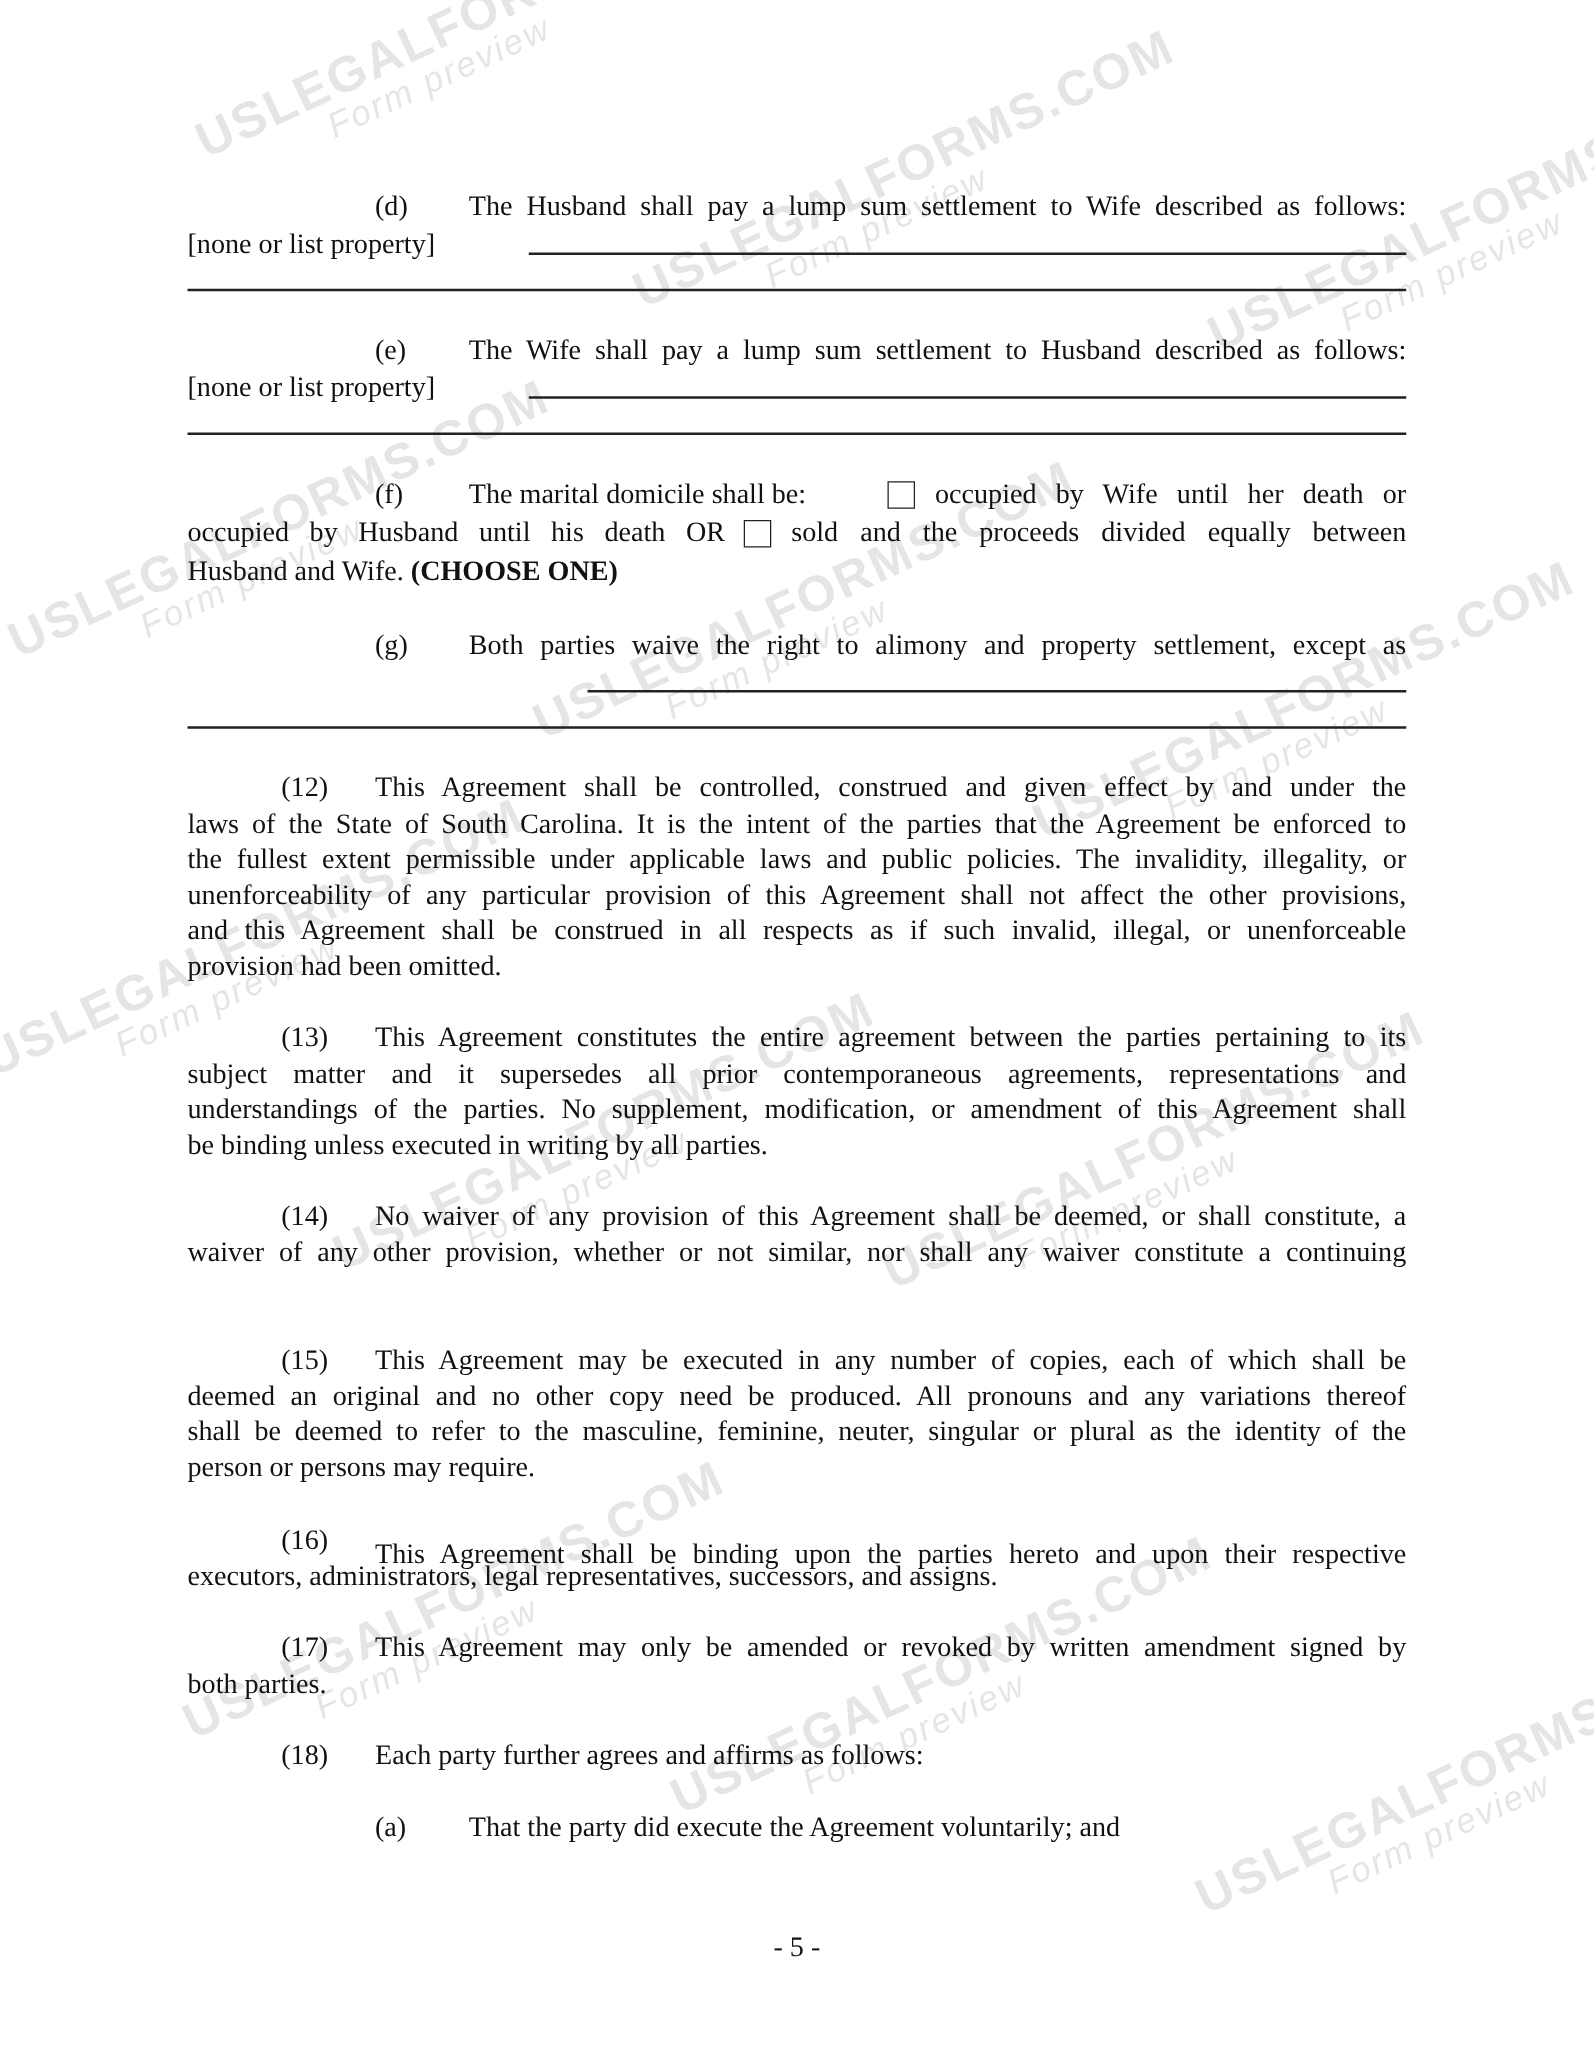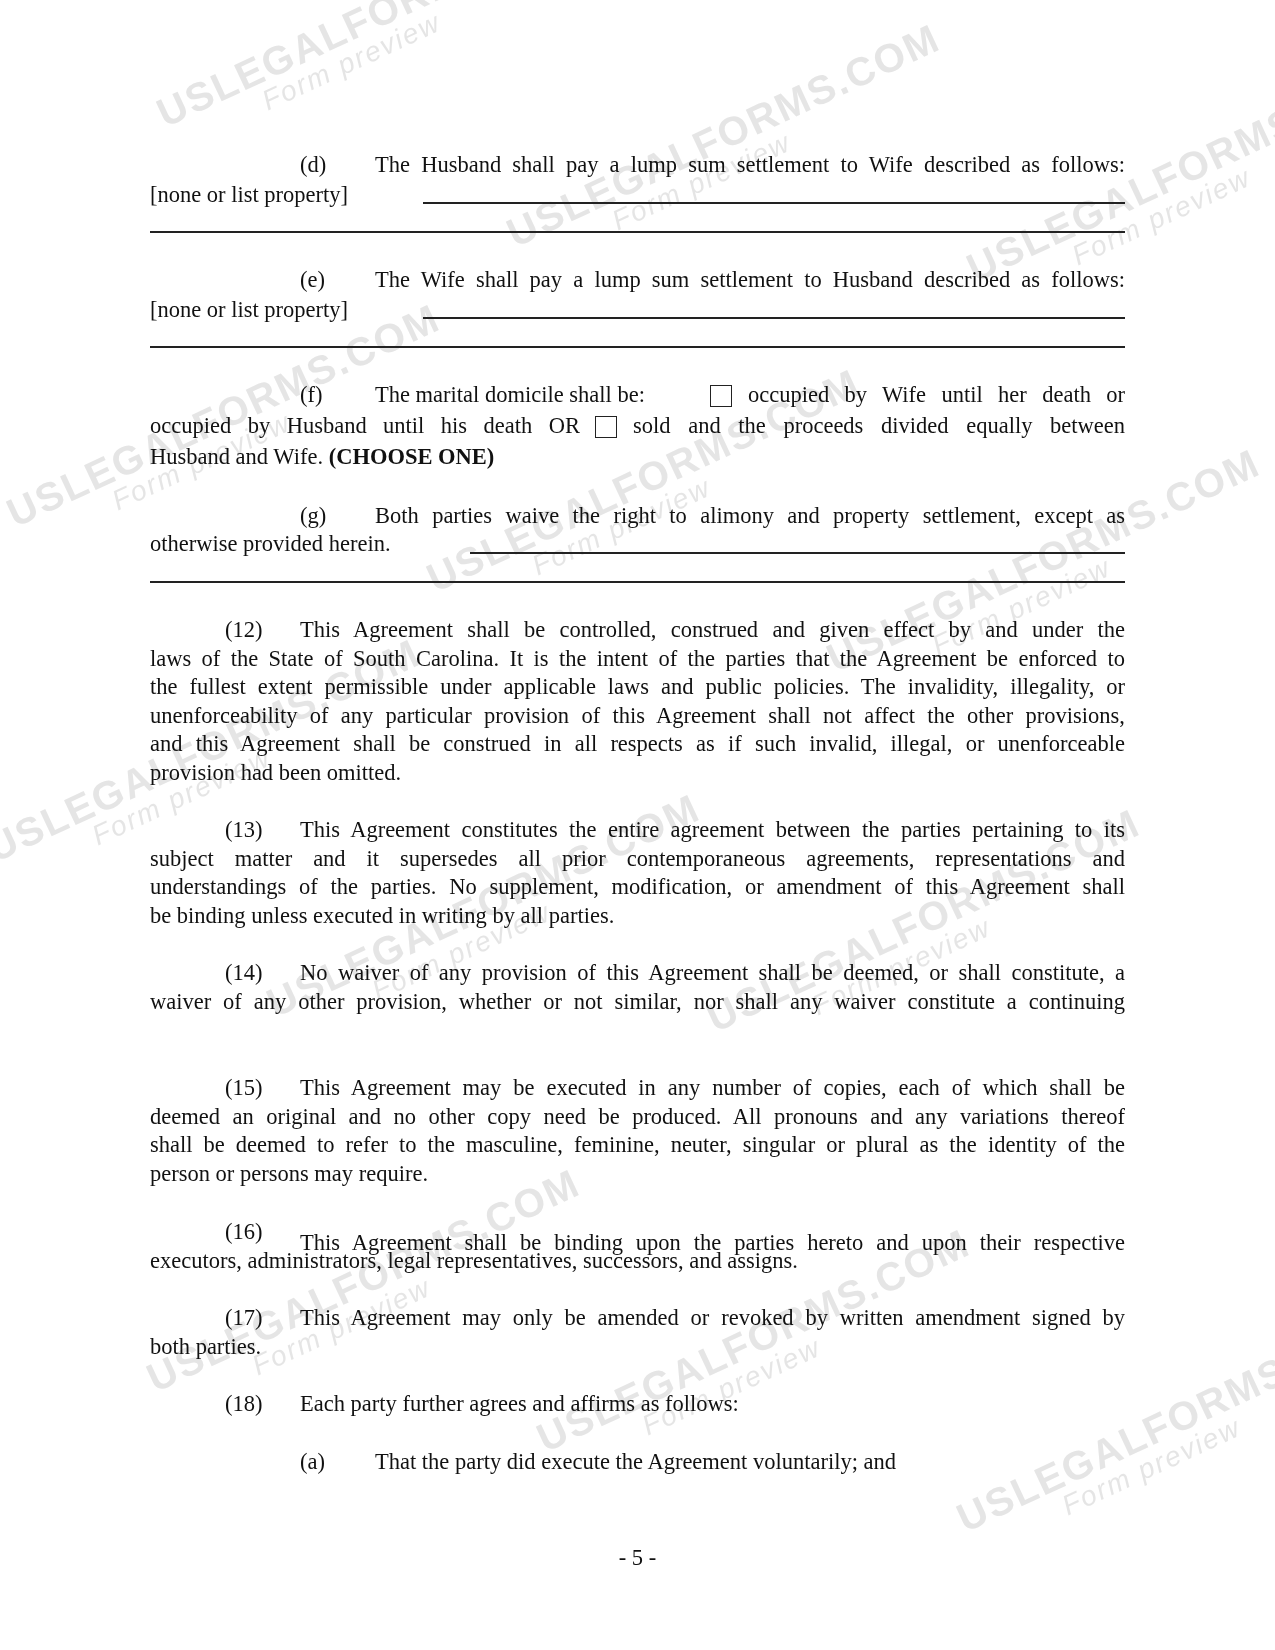--- a/index.html
+++ b/index.html
@@ -102,21 +102,20 @@
   </div>
   <div class="line" style="top:443px;">
     <span>Husband and Wife.</span>
     <span class="bold">(CHOOSE ONE)</span>
   </div>
 
   <div class="line" style="top:502px;">
     <span style="position:absolute;left:150px;">(g)</span>
     <span style="position:absolute;left:225px;right:0;" class="just">Both parties waive the right to alimony and property settlement, except as</span>
   </div>
-  <div class="line" style="top:530px;">otherwise provided herein.</div>
   <div class="rule" style="left:470px;width:655px;top:552px;"></div>
   <div class="rule" style="left:150px;width:975px;top:581px;"></div>
 
   <div class="line" style="top:616px;">
     <span style="position:absolute;left:75px;">(12)</span>
     <span style="position:absolute;left:150px;right:0;" class="just">This Agreement shall be controlled, construed and given effect by and under the</span>
   </div>
   <div class="line just" style="top:645px;">laws of the State of South Carolina. It is the intent of the parties that the Agreement be enforced to</div>
   <div class="line just" style="top:673px;">the fullest extent permissible under applicable laws and public policies.  The invalidity, illegality, or</div>
   <div class="line just" style="top:702px;">unenforceability of any particular provision of this Agreement shall not affect the other provisions,</div>

